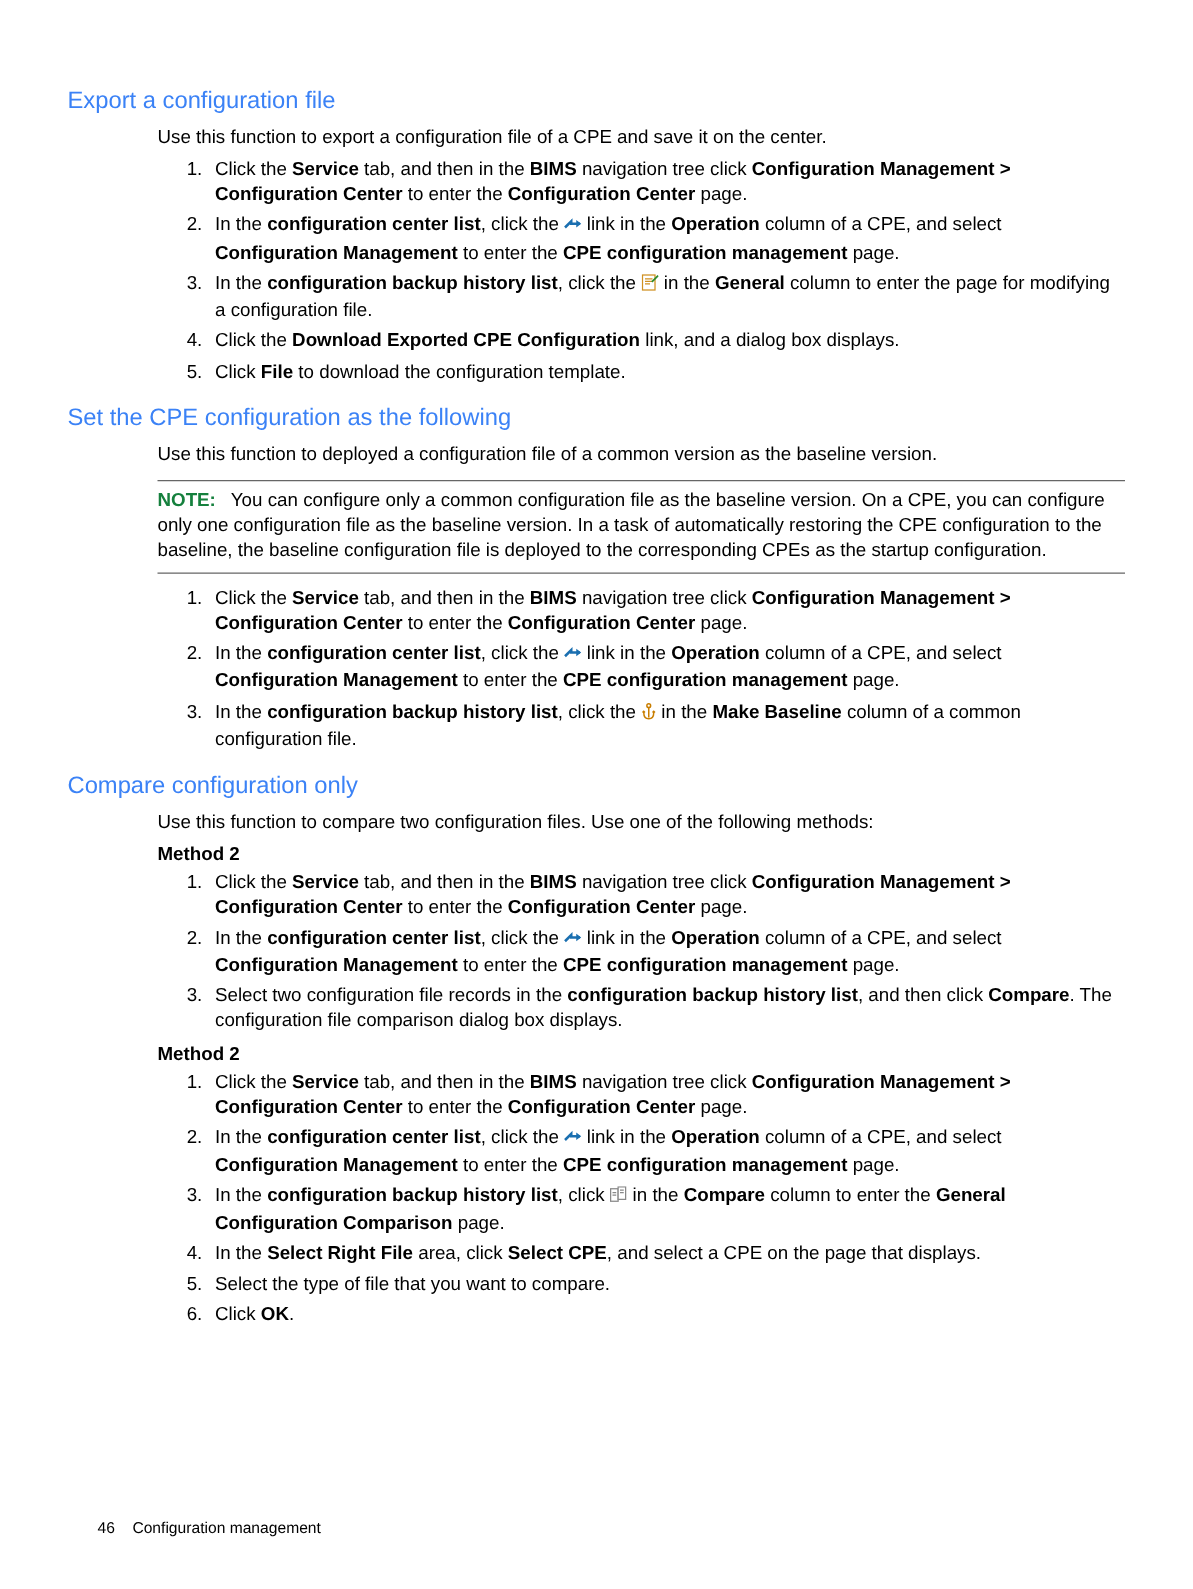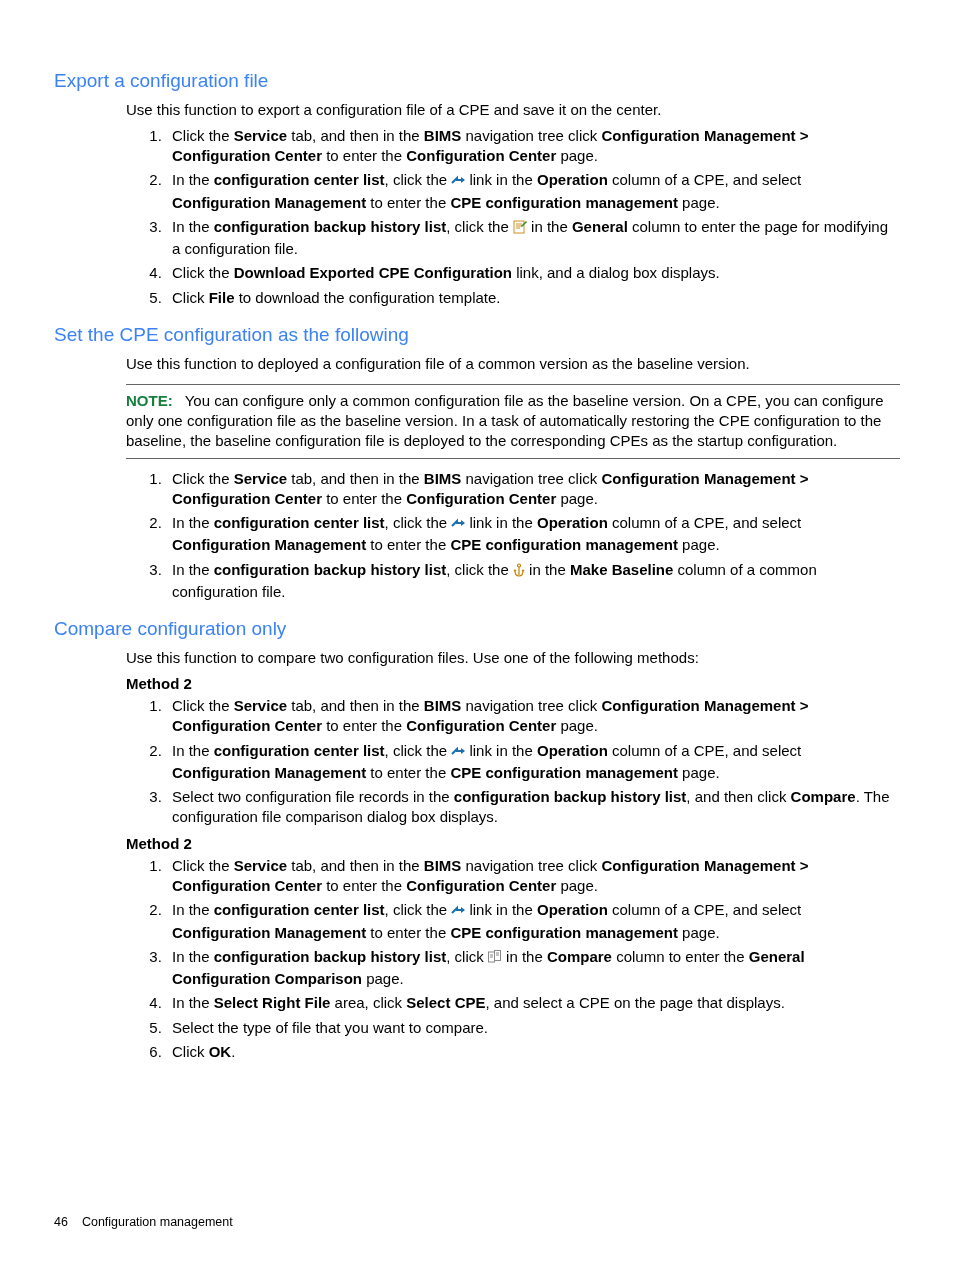--- a/index.html
+++ b/index.html
@@ -55,21 +55,21 @@
     font-weight: bold;
     margin-top: 6px;
     margin-bottom: 2px;
   }
   .footer {
     position: absolute;
     bottom: 40px;
     left: 54px;
     font-size: 12.5px;
   }
-  .page-num { margin-right: 14px; }
+  .page-num { margin-right: 14px; margin-left: 24px; }
   .fill { height: 120px; }
 </style>
 </head>
 <body>
 
 <h2>Export a configuration file</h2>
 <div class="intro">Use this function to export a configuration file of a CPE and save it on the center.</div>
 <ol>
     <li>Click the <b>Service</b> tab, and then in the <b>BIMS</b> navigation tree click <b>Configuration Management &gt; Configuration Center</b> to enter the <b>Configuration Center</b> page.</li>
     <li>In the <b>configuration center list</b>, click the <span class="icon"><svg width="14" height="12" viewBox="0 0 14 12">

